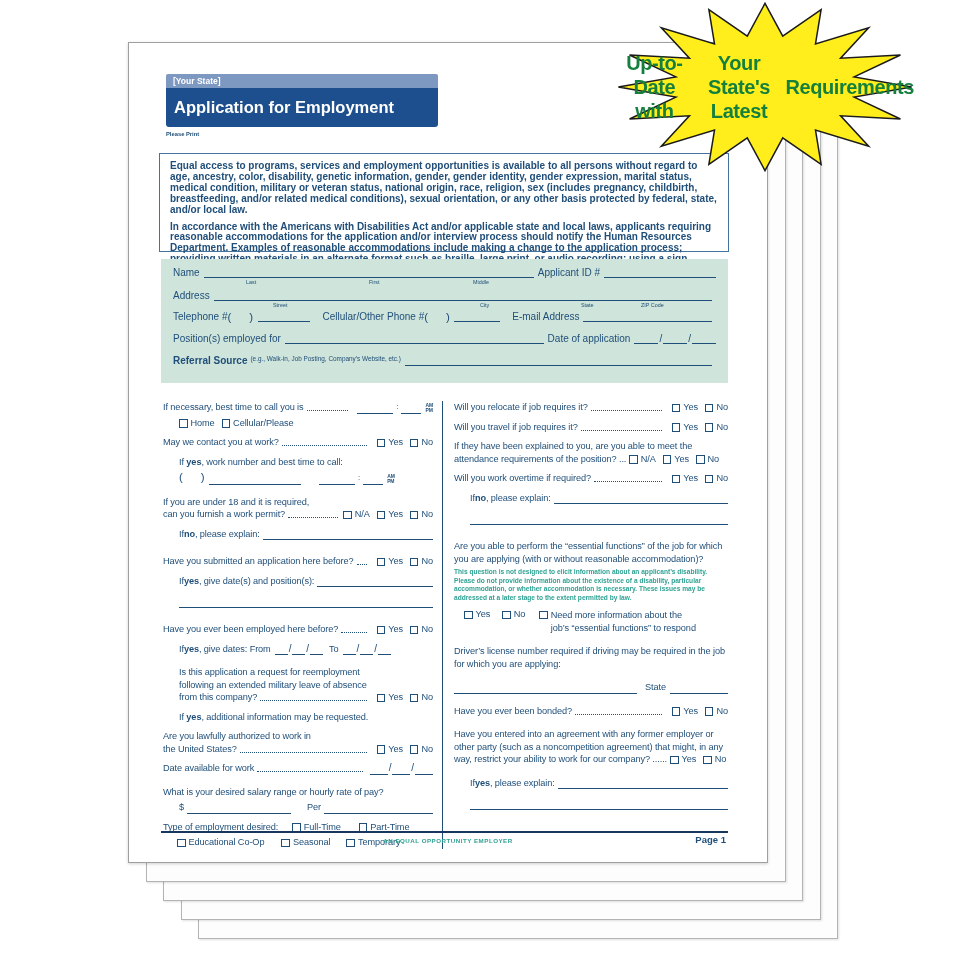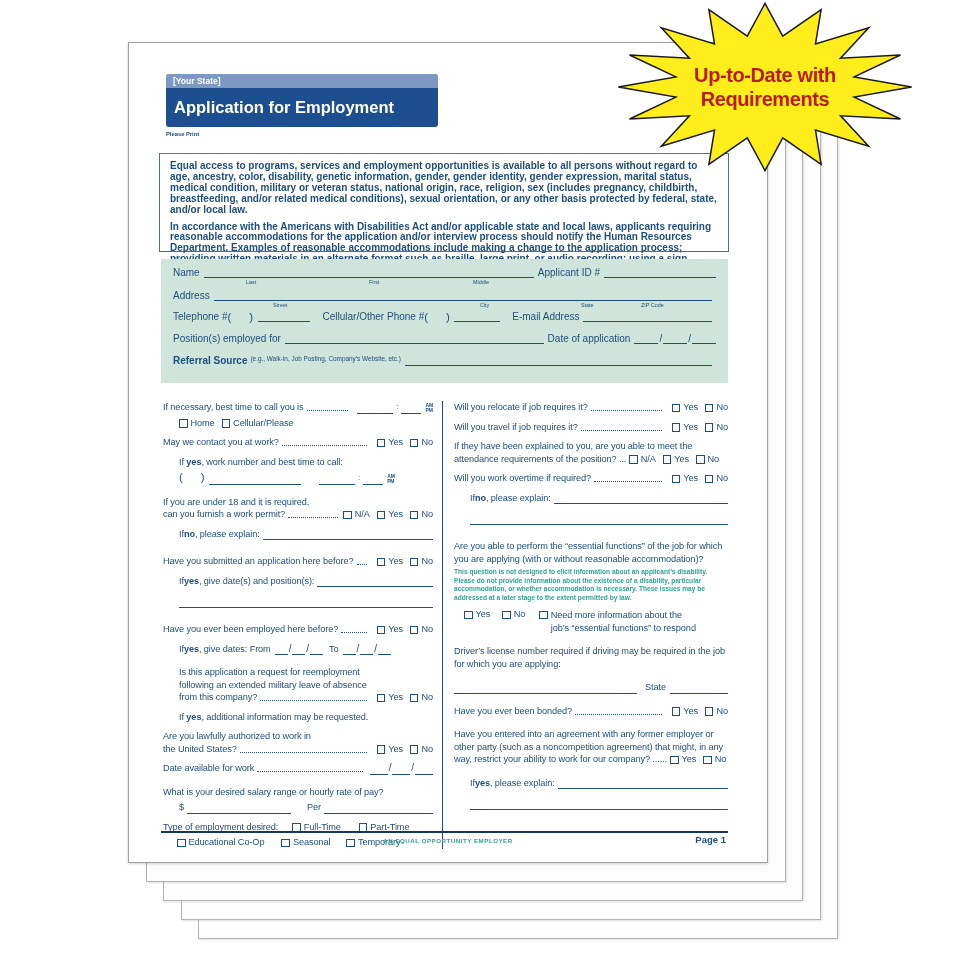--- a/index.html
+++ b/index.html
@@ -76,23 +76,23 @@
   .needmore .cb { align-self:flex-start; margin-top:1.5px; }
   .spacer12 { width:12px; flex:none; }
   
   .f-rule { position:absolute; left:32px; width:567px; top:788px; border-top:2.6px solid #17375e; }
   .f-eoe  { position:absolute; left:0; width:100%; top:794px; text-align:center;
             font-size:6.2px; letter-spacing:.5px; color:#2fa293; font-weight:bold; }
   .f-page { position:absolute; right:41px; top:791px; font-size:9.5px; font-weight:bold; }
   
   #badge { position:absolute; left:616px; top:2px; width:298px; height:170px; z-index:6; }
   #badge svg { width:100%; height:100%; display:block; }
-  .badge-text { position:absolute; inset:0; display:flex; flex-direction:column;
+  .badge-text { position:absolute; inset:0; display:flex; flex-direction:row;
                 align-items:center; justify-content:center; font-weight:bold;
-                font-size:20px; line-height:24px; color:#b91c1c; letter-spacing:-0.4px;
+                font-size:20px; line-height:24px; color:#15803d; letter-spacing:-0.4px;
                 text-align:center; }
 </style>
 </head>
 <body>
 
 <div class="sheet" id="sheet4"></div>
 <div class="sheet" id="sheet3"></div>
 <div class="sheet" id="sheet2"></div>
 <div class="sheet" id="sheet1"></div>
 
@@ -421,15 +421,16 @@
   <div class="f-eoe">AN EQUAL OPPORTUNITY EMPLOYER</div>
   <div class="f-page">Page 1</div>
 </div>
 
 <div id="badge">
   <svg viewBox="0 0 100 100" preserveAspectRatio="none">
     <polygon id="starburst-poly" points="50.00,0.80 55.95,20.09 68.83,4.55 66.94,24.64 84.79,15.21 75.36,33.06 95.45,31.17 79.91,44.05 99.20,50.00 79.91,55.95 95.45,68.83 75.36,66.94 84.79,84.79 66.94,75.36 68.83,95.45 55.95,79.91 50.00,99.20 44.05,79.91 31.17,95.45 33.06,75.36 15.21,84.79 24.64,66.94 4.55,68.83 20.09,55.95 0.80,50.00 20.09,44.05 4.55,31.17 24.64,33.06 15.21,15.21 33.06,24.64 31.17,4.55 44.05,20.09" fill="#ffee1c" stroke="#1a1a1a" stroke-width="1.5" vector-effect="non-scaling-stroke"></polygon>
   </svg>
   <div class="badge-text">
     <span>Up-to-Date with</span>
+    <span>Your State's Latest</span>
     <span>Requirements</span>
   </div>
 </div>
 
 </body></html>

